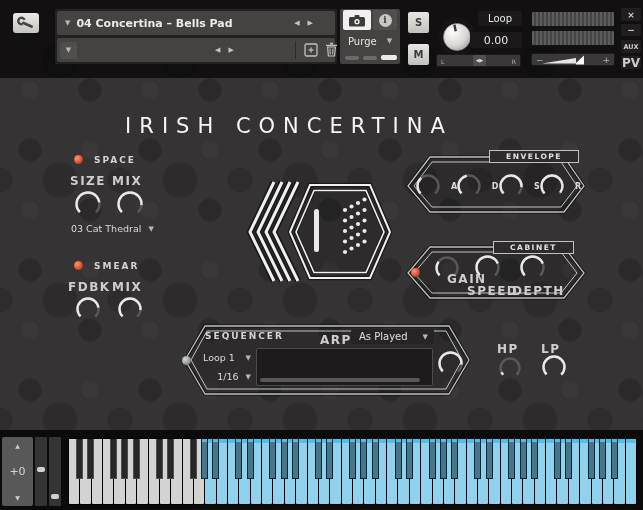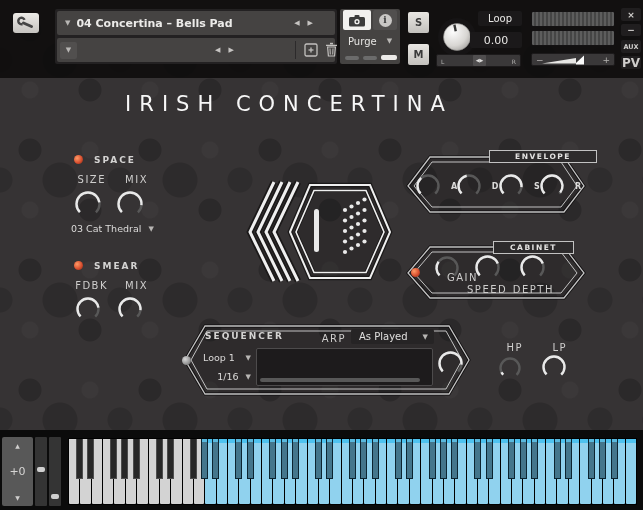--- a/index.html
+++ b/index.html
@@ -50,26 +50,26 @@
   .smbtn{width:21px;height:21px;border-radius:2px;background:linear-gradient(#e8e6e2,#c3c1bd);
     color:#3b3b3b;font-weight:bold;font-size:10px;display:flex;align-items:center;justify-content:center;}
   .lcd{background:#1b191a;border-radius:2px;color:#e8e7e5;display:flex;align-items:center;justify-content:center;}
   .meter{width:84px;height:16px;border:1px solid #131112;border-radius:2px;
     background:repeating-linear-gradient(90deg,#5d5d5d 0 2px,#454545 2px 4px);}
   .slider{background:#3a3839;border:1px solid #1c1a1b;border-radius:2px;color:#b5b3b1;}
   .winbtn{width:20px;border-radius:2px;background:#201e1f;color:#cfcdcb;font-weight:bold;
     display:flex;align-items:center;justify-content:center;}
 
   
-  .big-title{left:0;top:92px;width:578px;text-align:center;color:#f7f7f7;
+  .big-title{left:0;top:114px;width:578px;text-align:center;color:#f7f7f7;
     font-size:21px;letter-spacing:8px;font-weight:400;}
   .byline{left:0;top:127px;width:643px;text-align:center;color:#d6d5d4;
     font-size:8.5px;font-weight:bold;letter-spacing:3.5px;}
   .sec-label{font-size:9px;font-weight:bold;letter-spacing:2px;color:#d4d3d2;}
-  .knob-label{font-size:10px;font-weight:normal;letter-spacing:1.5px;color:#cfcecd;text-align:right;}
+  .knob-label{font-size:12px;font-weight:bold;letter-spacing:1.5px;color:#cfcecd;text-align:left;}
   .led{width:9px;height:9px;border-radius:50%;}
   .led.on{background:radial-gradient(circle at 35% 35%, #ff9a66, var(--led-on,#d95030) 55%, #7c2610);}
   .led.off{background:radial-gradient(circle at 35% 35%, #d8d8d8, var(--led-off,#9a9a9a) 55%, #565656);}
   .dropdown{display:flex;align-items:center;color:#dcdbda;font-size:9.5px;}
   .dropdown .dd-tri{font-size:7px;color:#b8b6b4;margin-left:7px;}
   .tab-label{background:#2d2b2c;border:1px solid #c2c2c2;color:#e3e2e1;font-size:7.5px;
     font-weight:bold;letter-spacing:1.5px;text-align:center;line-height:11px;}
   .knob{display:block;}
   .knob-letter{position:absolute;width:100%;text-align:center;font-size:8px;font-weight:bold;color:#dcdbda;}
   .arp-box{background:#262425;border-radius:2px;display:flex;align-items:center;color:#e0dfde;}
@@ -274,21 +274,21 @@
         <circle cx="131.5" cy="47" r="2.1"></circle>
         <circle cx="131.5" cy="36.5" r="2.1"></circle>
     </g>
   </svg>
 
   <svg class="abs" style="left:405px;top:149px;" width="182" height="70">
     <polygon points="3,37 25,8 159,8 179,37 159,63 25,63" fill="rgba(0,0,0,0.14)" stroke="#0f0d0e" stroke-width="3"></polygon>
     <polygon points="3,37 25,8 159,8 179,37 159,63 25,63" fill="none" stroke="#c2c2c2" stroke-width="1.3"></polygon>
     <polygon points="9,37 27,13 156,13 172,37 156,58 27,58" fill="none" stroke="#c2c2c2" stroke-width="1"></polygon>
   </svg>
-  <div class="abs tab-label" style="left:489px;top:150px;width:108px;height:13px;">ENVELOPE</div>
+  <div class="abs tab-label" style="left:489px;top:150px;width:90px;height:13px;">ENVELOPE</div>
   <div class="abs knob" style="left: 415px; top: 173px; width: 26px; height: 26px;"><svg width="26" height="26">
         <circle cx="13" cy="13" r="10.5" fill="none" stroke="#585858" stroke-width="2.4" stroke-dasharray="49.480084294039244 65.97344572538566" transform="rotate(135 13 13)"></circle>
         <circle cx="13" cy="13" r="10.5" fill="none" stroke="#e9e9e9" stroke-width="2.4" stroke-dasharray="17.318029502913735 65.97344572538566" transform="rotate(135 13 13)"></circle>
       </svg>
     <span class="knob-letter" style="top:9px;">A</span>
   </div>
   <div class="abs knob" style="left: 456px; top: 173px; width: 26px; height: 26px;"><svg width="26" height="26">
         <circle cx="13" cy="13" r="10.5" fill="none" stroke="#585858" stroke-width="2.4" stroke-dasharray="49.480084294039244 65.97344572538566" transform="rotate(135 13 13)"></circle>
         <circle cx="13" cy="13" r="10.5" fill="none" stroke="#e9e9e9" stroke-width="2.4" stroke-dasharray="22.266037932317662 65.97344572538566" transform="rotate(135 13 13)"></circle>
       </svg>

